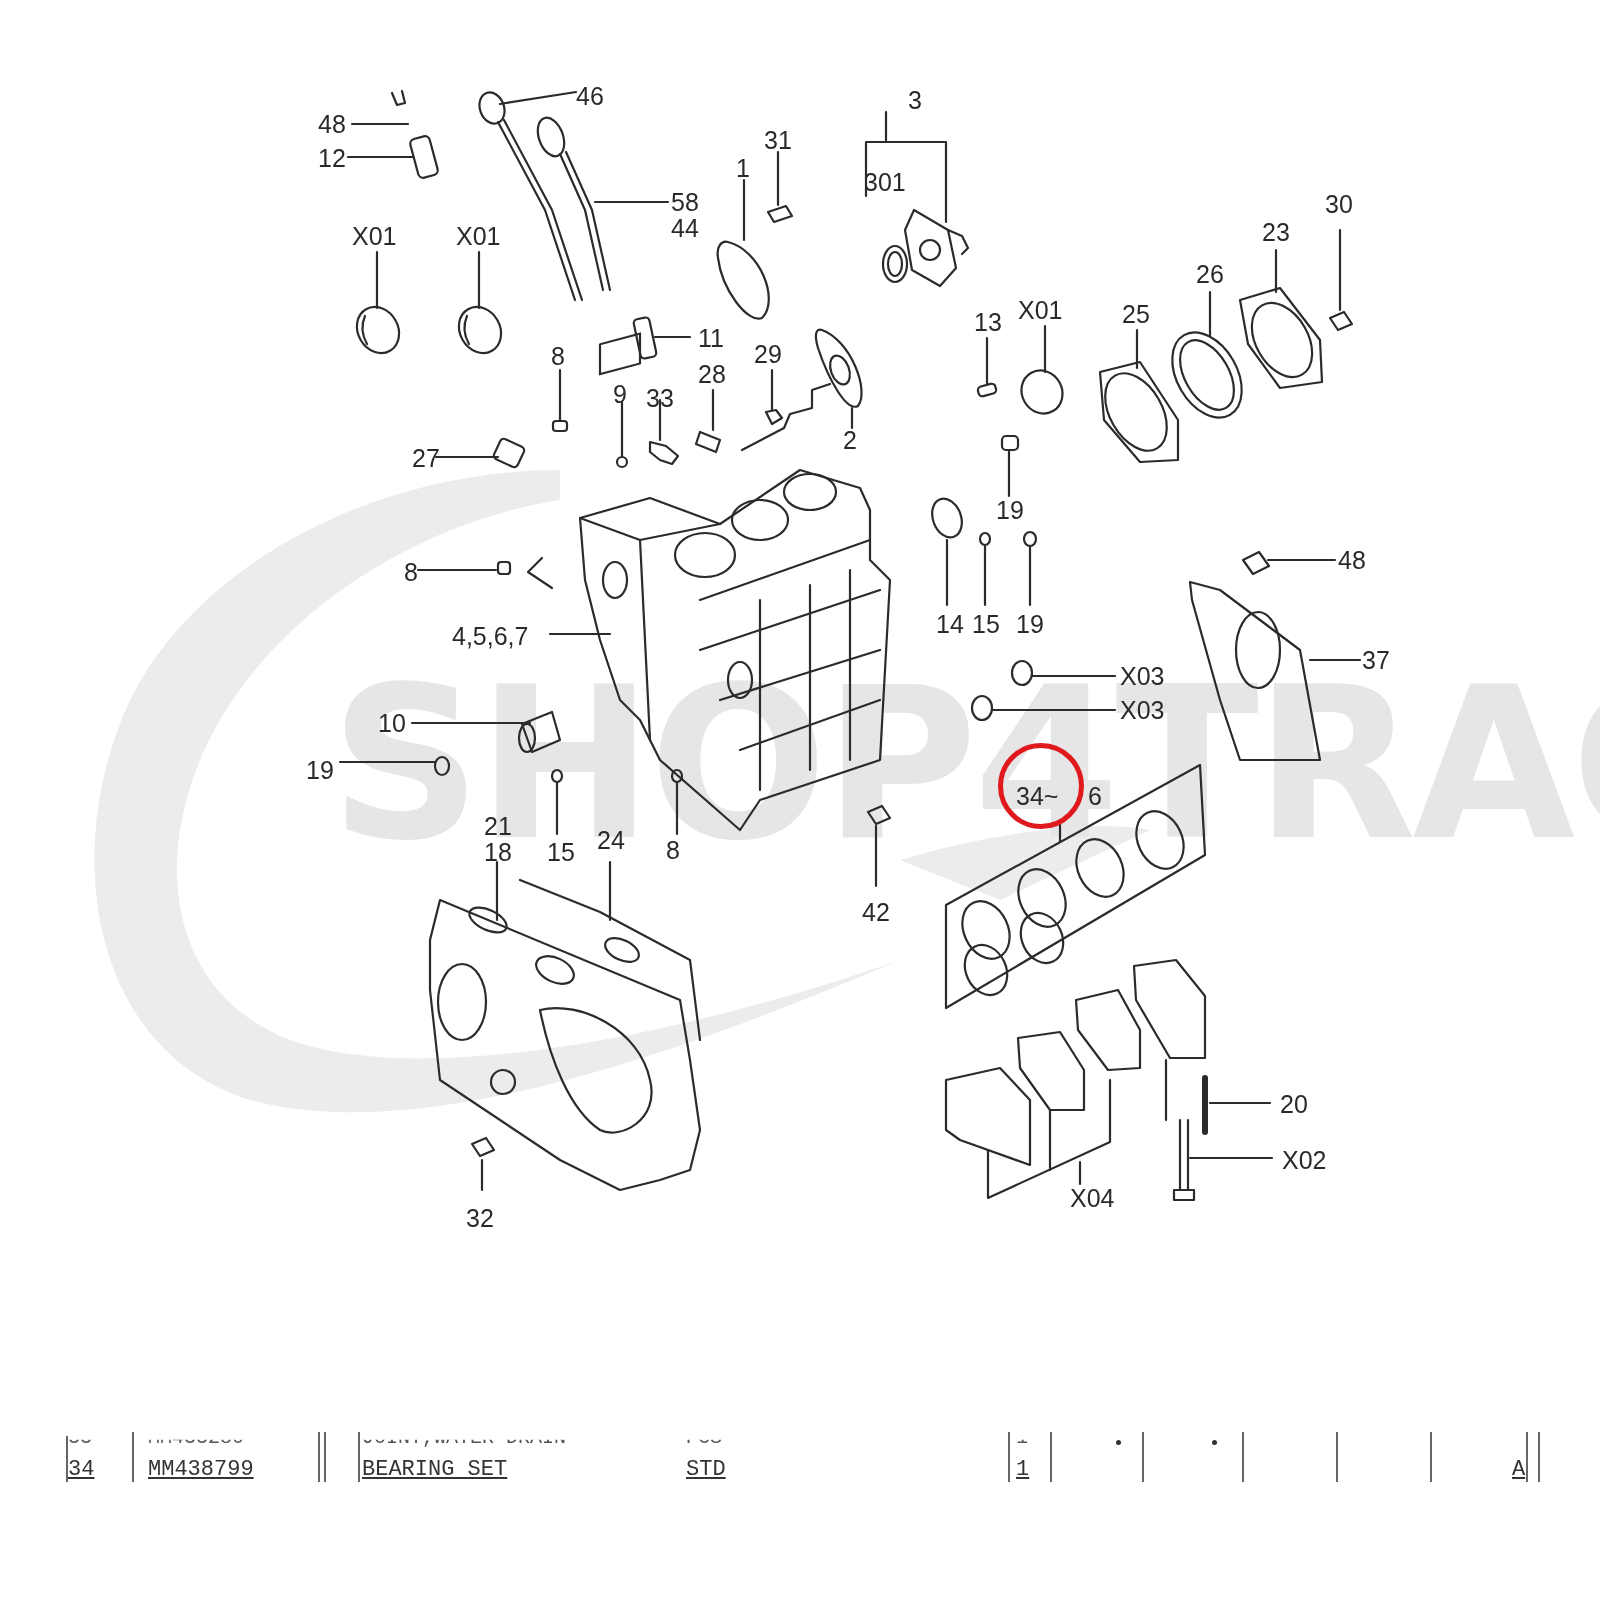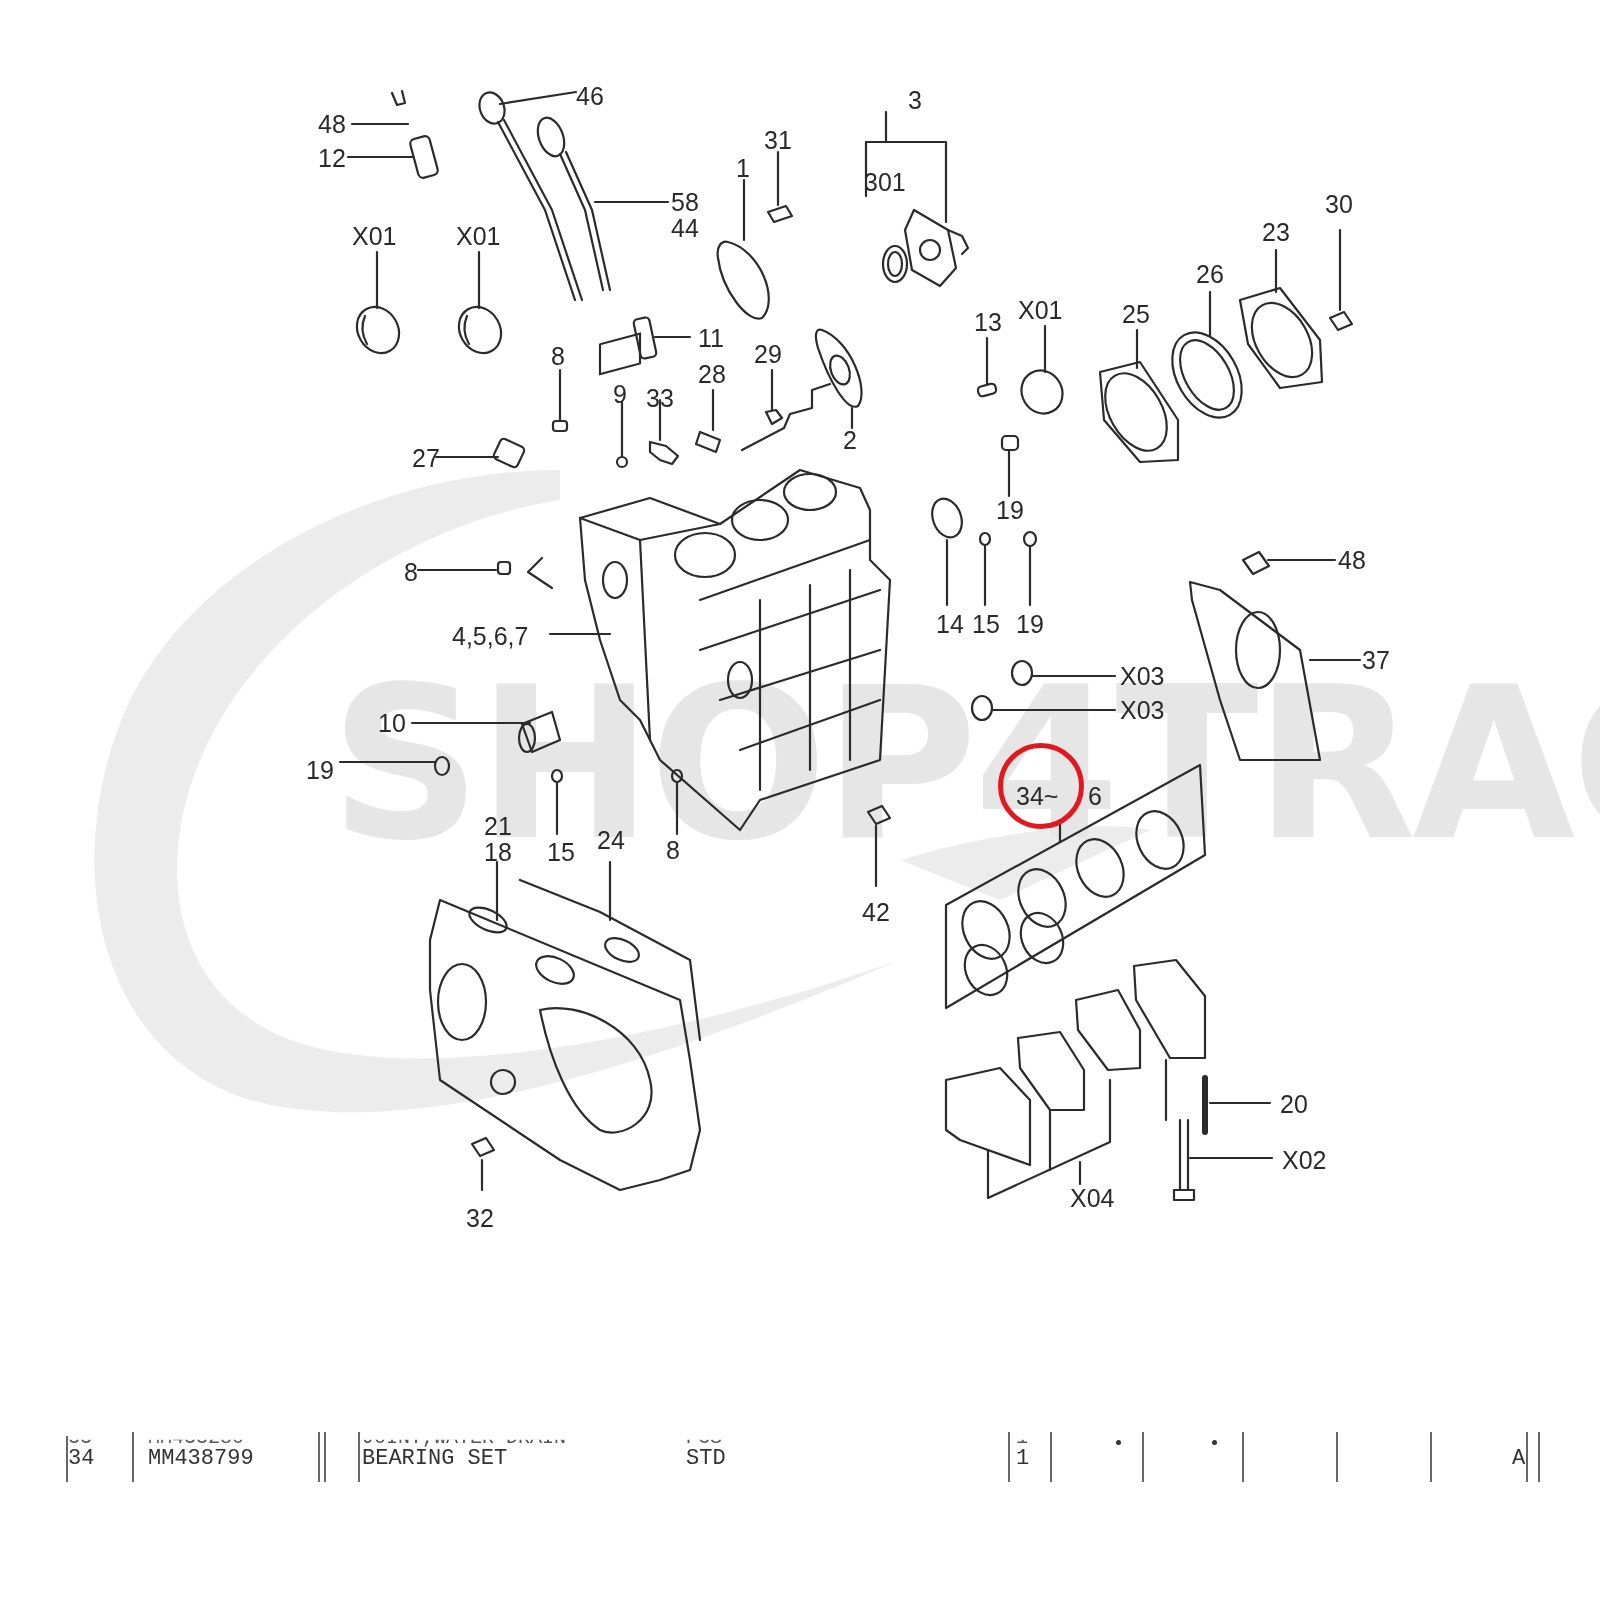--- a/index.html
+++ b/index.html
@@ -4,21 +4,21 @@
 <style>
   html, body { margin:0; padding:0; background:#ffffff; }
   body { width:1600px; height:1600px; position:relative; overflow:hidden; font-family:"Liberation Sans", sans-serif; color:#222; }
   .stage { position:absolute; left:0; top:0; width:1600px; height:1600px; }
   .watermark { position:absolute; left:330px; top:660px; font-family:"DejaVu Sans", sans-serif; font-weight:bold; font-size:210px; letter-spacing:-4px; color:#e6e6e6; line-height:1; white-space:nowrap; }
   .wm-swoosh { position:absolute; }
   svg.art { position:absolute; left:0; top:0; }
   .lbl { position:absolute; font-family:"Liberation Sans", sans-serif; font-size:25px; color:#2a2a2a; line-height:1; white-space:nowrap; }
   .highlight { position:absolute; left:998px; top:743px; width:76px; height:76px; border:5px solid #e0191f; border-radius:50%; }
   .parts-table { position:absolute; left:66px; top:1432px; width:1490px; height:50px; font-family:"Liberation Mono", monospace; font-size:22px; color:#333; }
-  .parts-table .cell { position:absolute; top:14px; white-space:nowrap; }
+  .parts-table .cell { position:absolute; top:25px; white-space:nowrap;text-decoration:underline; }
   .parts-table .ghost { position:absolute; top:-6px; color:#555; font-size:20px; white-space:nowrap; clip-path: inset(60% 0 0 0); }
   .vbar { position:absolute; top:0; width:2px; height:50px; background:#666; }
   .dot { position:absolute; top:8px; width:5px; height:5px; background:#333; border-radius:50%; }
 </style>
 </head>
 <body>
 
 <div class="stage">
 
   <svg class="art wm-swoosh" width="1600" height="1600">

